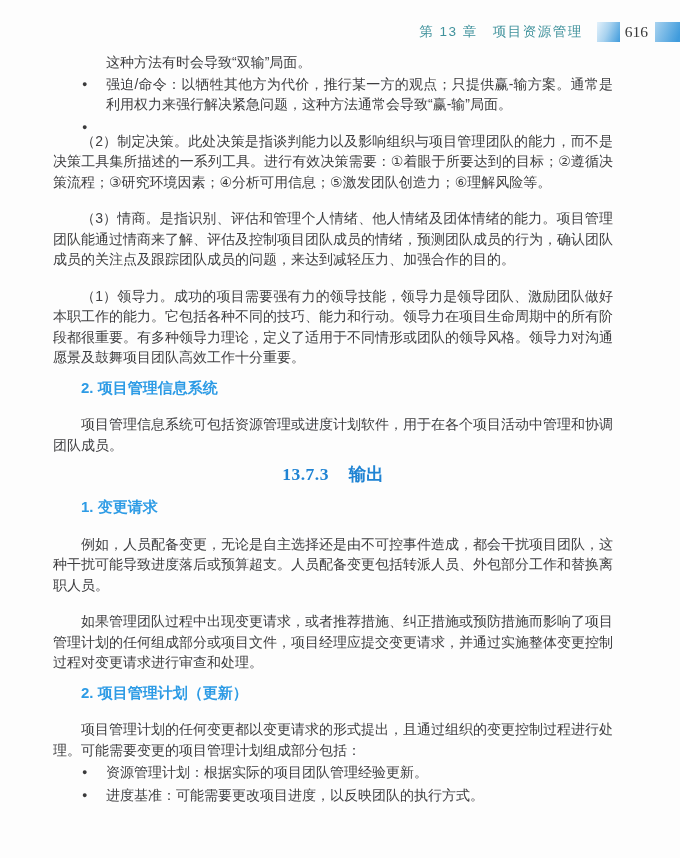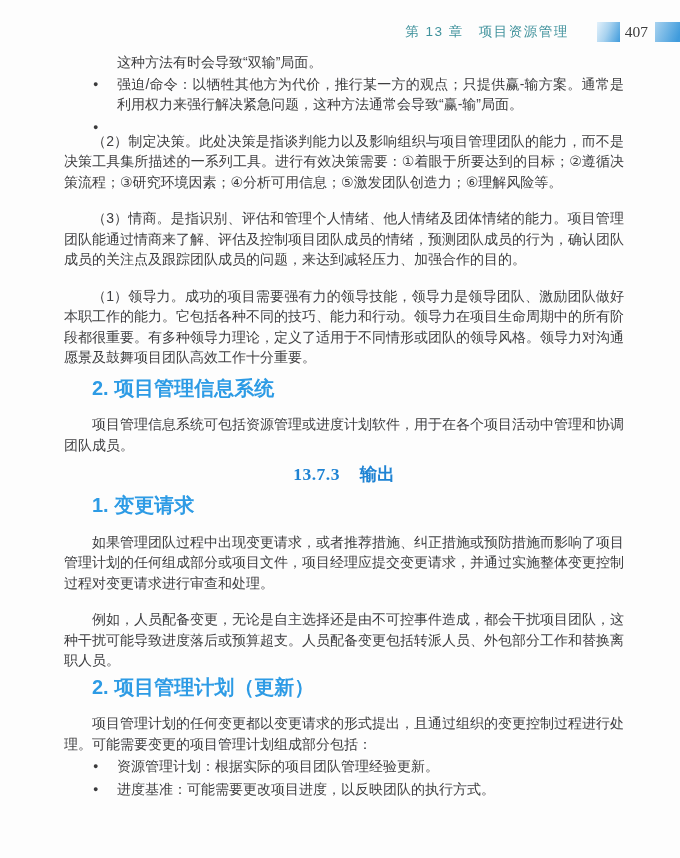--- a/index.html
+++ b/index.html
@@ -25,54 +25,54 @@
   }
   
   .running-header{
     position:absolute;top:21px;left:0;right:0;height:21px;
     display:flex;align-items:center;justify-content:flex-end;
   }
   .chapter-label{
     color:var(--header-teal);
     font-size:13.5px;
     letter-spacing:1.5px;
-    margin-right:28px;
+    margin-right:14px;
     white-space:nowrap;
   }
   .badge{
     height:20px;
     background:linear-gradient(112deg,var(--badge-from) 0%,var(--badge-mid) 45%,var(--badge-to) 100%);
   }
   .badge.small{width:23px;margin-right:5px;}
   .badge.edge{width:25px;background:linear-gradient(112deg,var(--badge-mid) 0%,var(--badge-to) 90%);}
   .page-number{
     font-size:15.5px;color:#3a3a3a;margin-right:7px;
     font-family:"Liberation Serif","DejaVu Serif",serif;
   }
   
   .content{
-    position:absolute;top:52px;left:64px;width:560px;
+    position:absolute;top:52px;left:53px;width:560px;
     font-size:14px;line-height:20.5px;
     text-align:justify;
   }
   .carryover{margin:0 0 1px;padding-left:53px;text-align:left;}
   .bullet-list{list-style:none;margin:0 0 2px;padding:0;}
   .bullet-list li{position:relative;padding-left:53px;margin:0 0 2px;}
   .bullet-dot{
     position:absolute;left:29px;top:0;
     font-size:9px;line-height:20.5px;color:#3a3a3c;
   }
   .para{margin:16px 0 2px;text-indent:2em;}
   .sub-heading{
     color:var(--subheading-blue);
-    font-size:20px;font-weight:bold;
+    font-size:15px;font-weight:bold;
     margin:10px 0 4px 28px;line-height:20.5px;
     text-align:left;
   }
-  .sub-heading.tight-top{margin-top:6px;}
+  .sub-heading.tight-top{}
   .sub-heading.roomy-bottom{margin-bottom:8px;}
   .section-heading{
     color:var(--section-blue);
     font-size:17.5px;font-weight:bold;
     margin:6px 0 8px 0;line-height:26px;
     text-align:center;
   }
   .section-heading .sec-num{
     margin-right:15px;
     font-family:"Liberation Serif","DejaVu Serif",serif;
@@ -80,21 +80,21 @@
   }
 </style>
 </head>
 <body>
 
 <div class="page">
 
   <div class="running-header">
     <span class="chapter-label">第 13 章　项目资源管理</span>
     <span class="badge small"></span>
-    <span class="page-number">407</span>
+    <span class="page-number">616</span>
     <span class="badge edge"></span>
   </div>
 
   <div class="content">
 
     <p class="carryover">这种方法有时会导致“双输”局面。</p>
 
     <ul class="bullet-list">
       <li>
         <span class="bullet-dot">●</span>
@@ -116,23 +116,23 @@
 
     <p class="para">项目管理信息系统可包括资源管理或进度计划软件，用于在各个项目活动中管理和协调团队成员。</p>
 
     <h3 class="section-heading">
       <span class="sec-num">13.7.3</span>
       <span>输出</span>
     </h3>
 
     <h4 class="sub-heading tight-top roomy-bottom">1. 变更请求</h4>
 
+    <p class="para">例如，人员配备变更，无论是自主选择还是由不可控事件造成，都会干扰项目团队，这种干扰可能导致进度落后或预算超支。人员配备变更包括转派人员、外包部分工作和替换离职人员。</p>
+
     <p class="para">如果管理团队过程中出现变更请求，或者推荐措施、纠正措施或预防措施而影响了项目管理计划的任何组成部分或项目文件，项目经理应提交变更请求，并通过实施整体变更控制过程对变更请求进行审查和处理。</p>
-
-    <p class="para">例如，人员配备变更，无论是自主选择还是由不可控事件造成，都会干扰项目团队，这种干扰可能导致进度落后或预算超支。人员配备变更包括转派人员、外包部分工作和替换离职人员。</p>
 
     <h4 class="sub-heading tight-top">2. 项目管理计划（更新）</h4>
 
     <p class="para">项目管理计划的任何变更都以变更请求的形式提出，且通过组织的变更控制过程进行处理。可能需要变更的项目管理计划组成部分包括：</p>
 
     <ul class="bullet-list">
       <li>
         <span class="bullet-dot">●</span>
         <span>资源管理计划：根据实际的项目团队管理经验更新。</span>
       </li>

